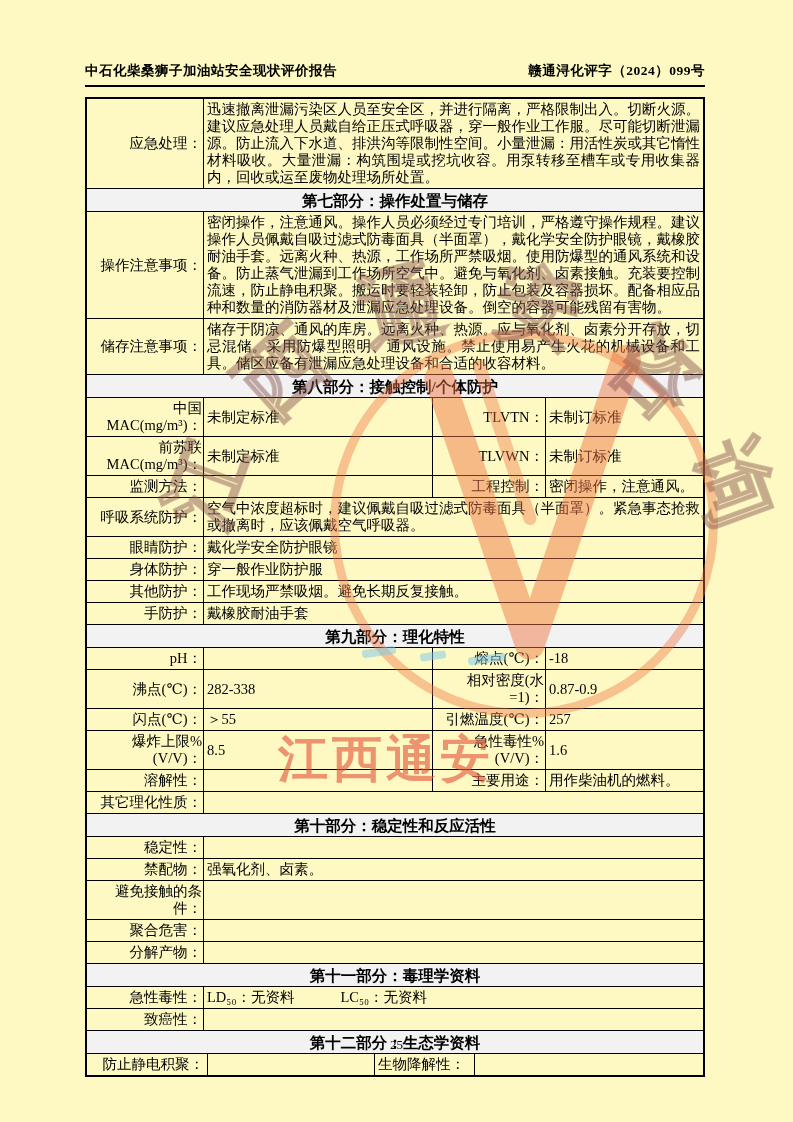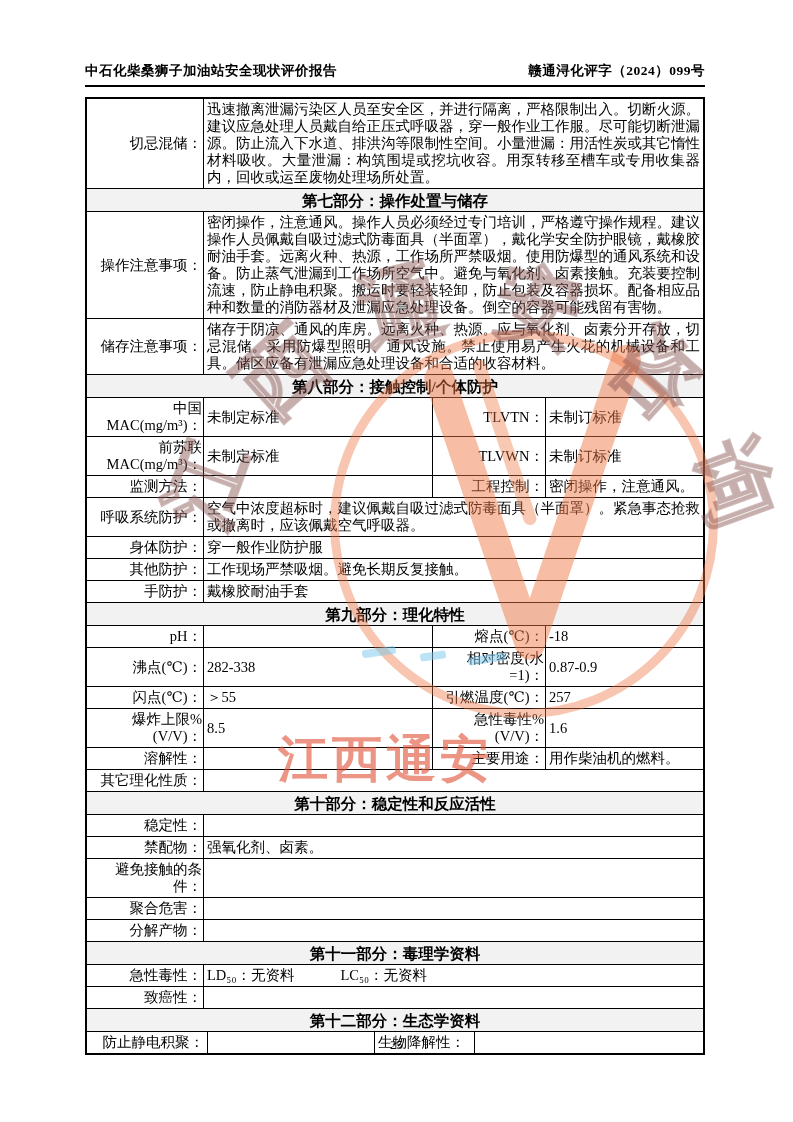--- a/index.html
+++ b/index.html
@@ -1,19 +1,19 @@
 <!DOCTYPE html>
 <html><head>
 <meta charset="utf-8">
 <style>
   html,body{margin:0;padding:0;background:#888;}
   .page{
     position:relative;
     width:793px;height:1122px;
-    background:#ffffff;
+    background:#fef9c3;
     margin:0 auto;
     overflow:hidden;
     font-family:"Liberation Serif","DejaVu Serif",serif;
     color:#000;
   }
   
   .doc-header{
     position:absolute;left:85px;right:88px;top:62px;
     display:flex;justify-content:space-between;align-items:flex-end;
     font-size:13.5px;font-weight:bold;
@@ -72,21 +72,21 @@
 
 <div class="page">
 
   <div class="doc-header">
     <span>中石化柴桑狮子加油站安全现状评价报告</span>
     <span>赣通浔化评字（2024）099号</span>
   </div>
 
   <div class="msds">
       <div class="trow">
-        <div class="tcell lab">切忌混储：</div>
+        <div class="tcell lab">应急处理：</div>
         <div class="tcell valx para">迅速撤离泄漏污染区人员至安全区，并进行隔离，严格限制出入。切断火源。建议应急处理人员戴自给正压式呼吸器，穿一般作业工作服。尽可能切断泄漏源。防止流入下水道、排洪沟等限制性空间。小量泄漏：用活性炭或其它惰性材料吸收。大量泄漏：构筑围堤或挖坑收容。用泵转移至槽车或专用收集器内，回收或运至废物处理场所处置。</div>
       </div>
       <div class="trow">
         <div class="tcell section">第七部分：操作处置与储存</div>
       </div>
       <div class="trow">
         <div class="tcell lab">操作注意事项：</div>
         <div class="tcell valx para">密闭操作，注意通风。操作人员必须经过专门培训，严格遵守操作规程。建议操作人员佩戴自吸过滤式防毒面具（半面罩），戴化学安全防护眼镜，戴橡胶耐油手套。远离火种、热源，工作场所严禁吸烟。使用防爆型的通风系统和设备。防止蒸气泄漏到工作场所空气中。避免与氧化剂、卤素接触。充装要控制流速，防止静电积聚。搬运时要轻装轻卸，防止包装及容器损坏。配备相应品种和数量的消防器材及泄漏应急处理设备。倒空的容器可能残留有害物。</div>
       </div>
       <div class="trow">
@@ -110,20 +110,24 @@
       </div>
       <div class="trow">
         <div class="tcell lab">监测方法：</div>
         <div class="tcell v1"></div>
         <div class="tcell l2">工程控制：</div>
         <div class="tcell valx">密闭操作，注意通风。</div>
       </div>
       <div class="trow">
         <div class="tcell lab">呼吸系统防护：</div>
         <div class="tcell valx para">空气中浓度超标时，建议佩戴自吸过滤式防毒面具（半面罩）。紧急事态抢救或撤离时，应该佩戴空气呼吸器。</div>
+      </div>
+      <div class="trow">
+        <div class="tcell lab">眼睛防护：</div>
+        <div class="tcell valx para">戴化学安全防护眼镜</div>
       </div>
       <div class="trow">
         <div class="tcell lab">身体防护：</div>
         <div class="tcell valx para">穿一般作业防护服</div>
       </div>
       <div class="trow">
         <div class="tcell lab">其他防护：</div>
         <div class="tcell valx para">工作现场严禁吸烟。避免长期反复接触。</div>
       </div>
       <div class="trow">

